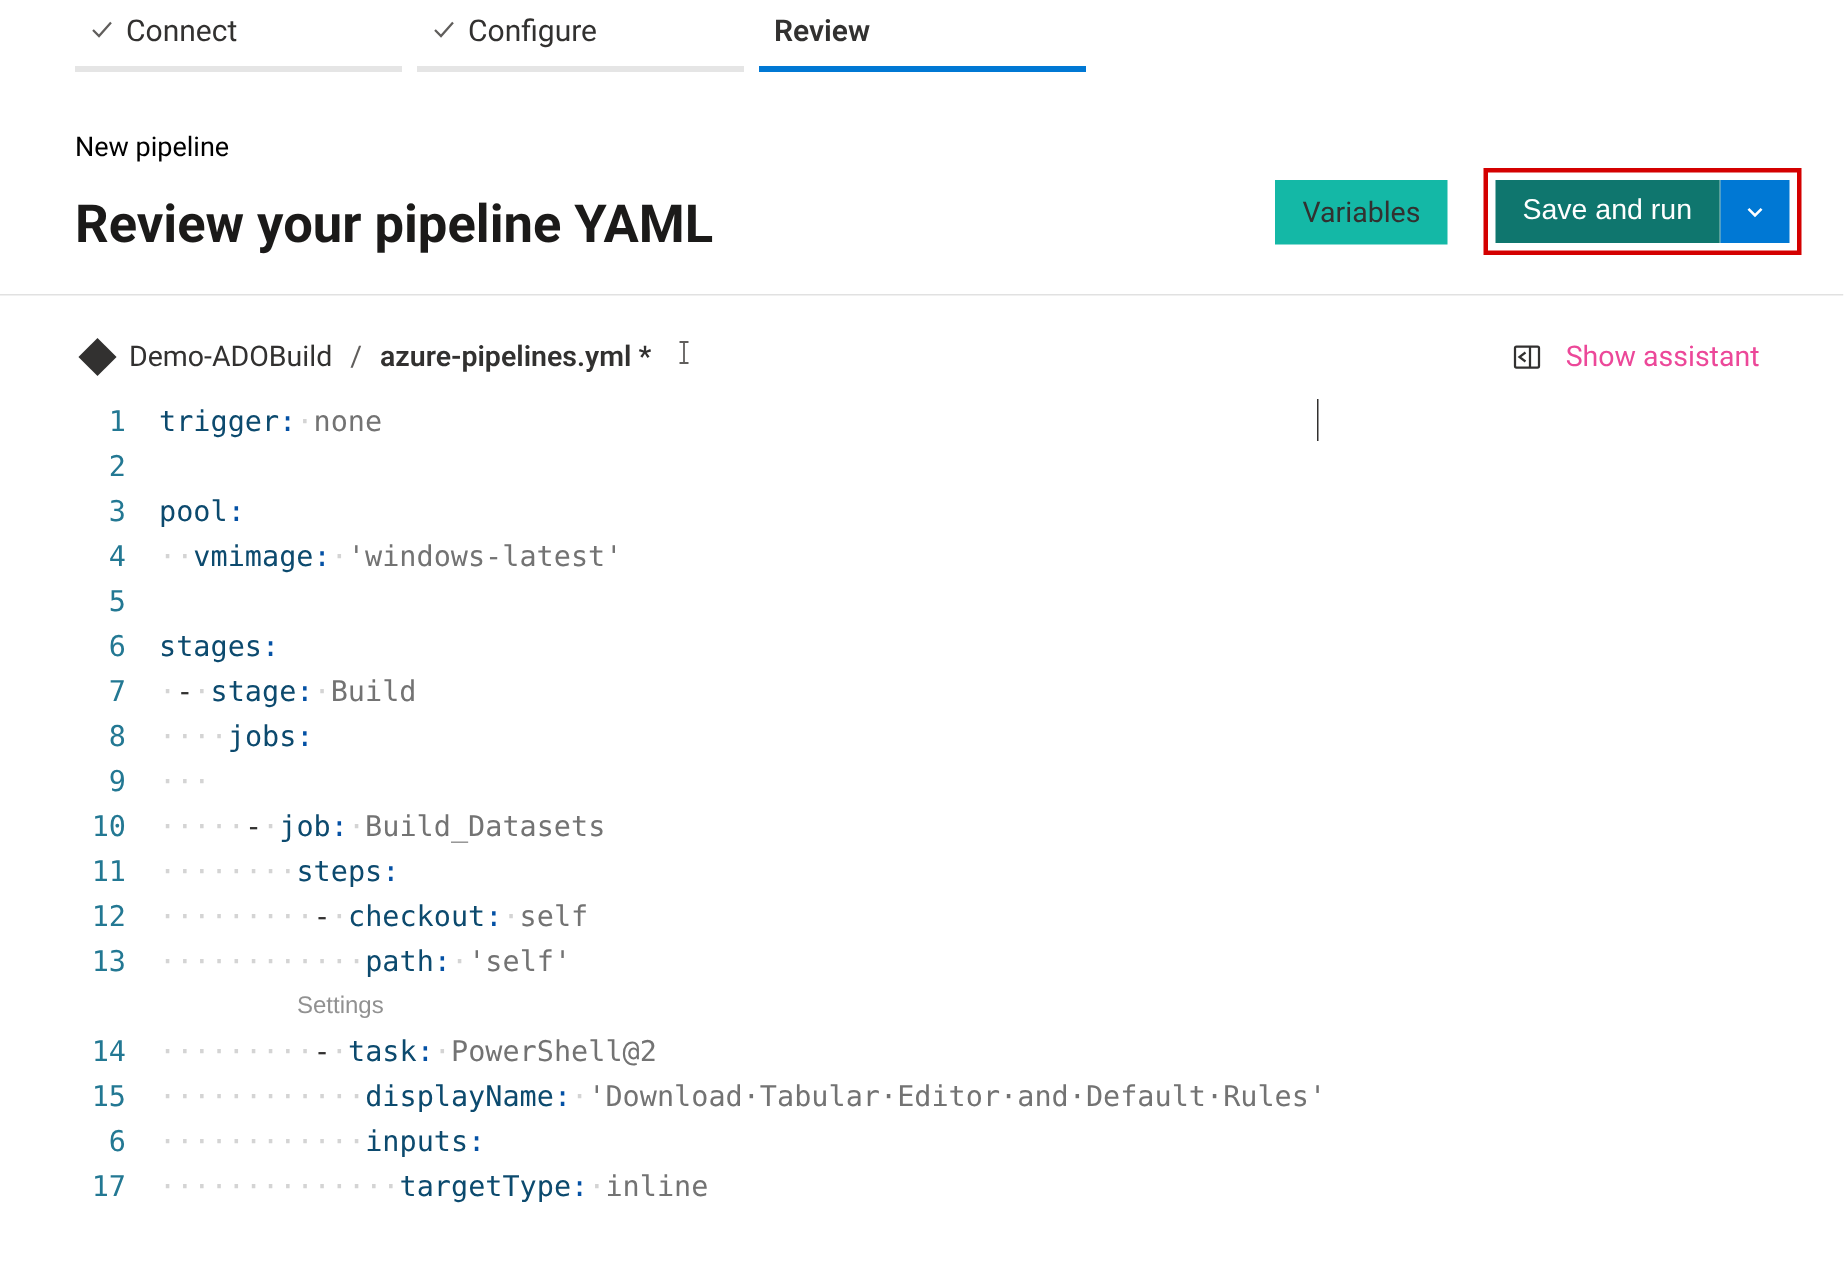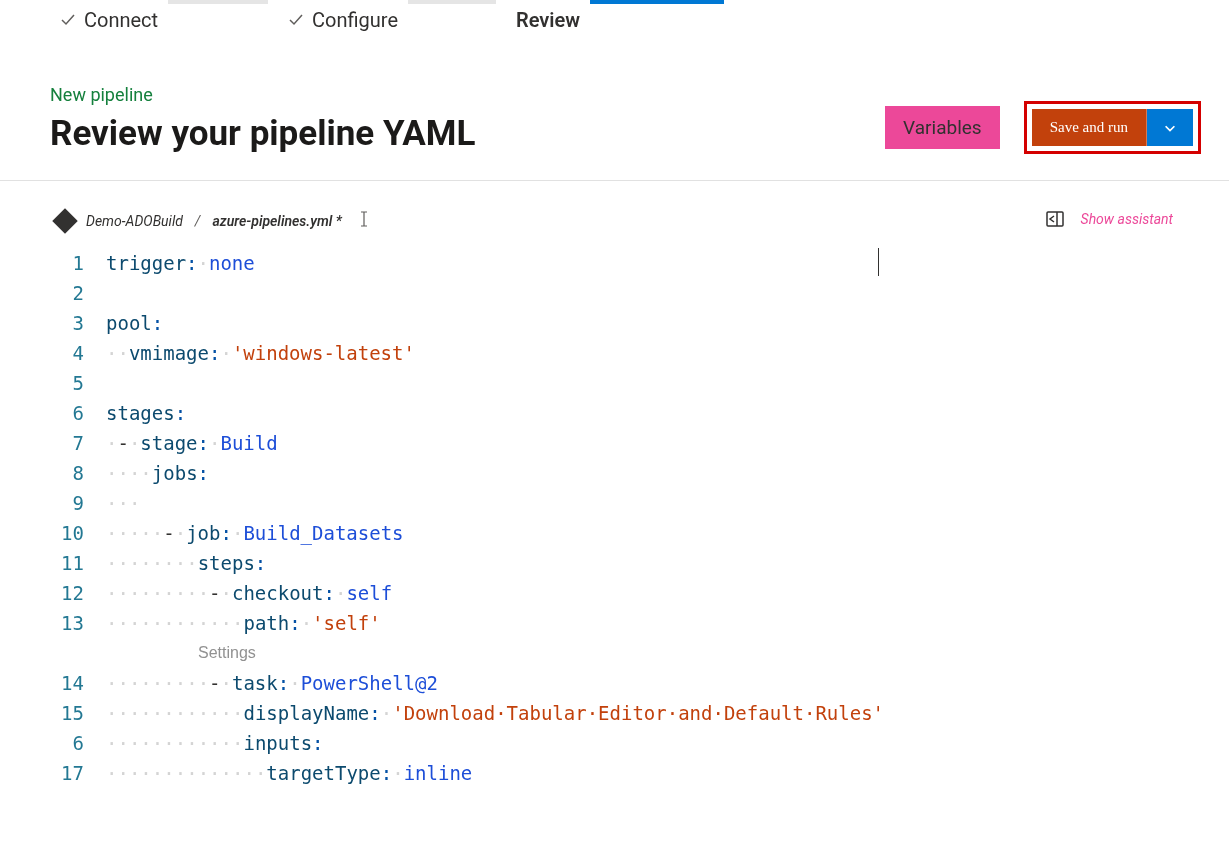--- a/index.html
+++ b/index.html
@@ -12,21 +12,21 @@
   }
   .wizard-steps {
     display: flex;
     gap: 10px;
     padding: 0 50px;
     align-items: flex-end;
   }
   .wizard-step {
     width: 218px;
     display: flex;
-    flex-direction: row;
+    flex-direction: column;
     cursor: pointer;
   }
   .wizard-step-line {
     display: flex;
     align-items: center;
     gap: 8px;
     padding: 8px 10px 12px 10px;
     font-size: 20px;
     color: #323130;
   }
@@ -47,56 +47,56 @@
   .header-row {
     display: flex;
     justify-content: space-between;
     align-items: flex-end;
     padding: 40px 28px 26px 50px;
     border-bottom: 1px solid #e1e1e1;
   }
   .header-left {}
   .subtitle {
     font-size: 18px;
-    color: #15803d;
-    margin-bottom: 8px;
+    color: #000000;
+    margin-bottom: 20px;
   }
   .title {
     font-size: 35px;
     font-weight: 700;
     color: #1b1a19;
   }
   .header-right {
     display: flex;
     align-items: center;
     gap: 24px;
     position: relative;
   }
   .btn-secondary {
-    background: #ec4899;
+    background: #14b8a6;
     border: none;
     padding: 10px 18px;
     font-size: 19px;
     color: #323130;
     cursor: pointer;
     font-family: inherit;
   }
   .split-wrap {
     display: flex;
     border: 3px solid #d40000;
     padding: 5px;
   }
   .btn-primary {
-    background: #c2410c;
+    background: #0f766e;
     color: #fff;
     border: none;
     padding: 10px 18px;
-    font-size: 15px;
-    cursor: pointer;
-    font-family: Liberation Serif, serif;
+    font-size: 19px;
+    cursor: pointer;
+    font-family: Liberation Sans, sans-serif;
     border-right: 1px solid rgba(255,255,255,0.3);
   }
   .btn-primary-chevron {
     background: #0078d4;
     border: none;
     width: 46px;
     display: flex;
     align-items: center;
     justify-content: center;
     cursor: pointer;
@@ -104,24 +104,23 @@
   .chevron {
     width: 14px; height: 14px;
     stroke: #fff;
     stroke-width: 2;
     fill: none;
   }
 
   .breadcrumb-row {
     display: flex;
     justify-content: space-between;
-    align-items: flex-start;
+    align-items: center;
     padding: 28px 56px 16px 56px;
-    font-size: 14px;
-    font-style: italic;
+    font-size: 19px;
   }
   .breadcrumb-left {
     display: flex;
     align-items: center;
     gap: 12px;
   }
   .repo-icon {
     width: 18px; height: 18px;
     transform: rotate(45deg);
     background: #323130;
@@ -174,22 +173,22 @@
     font-size: 16px;
     color: #919191;
     height: 30px;
     line-height: 30px;
     cursor: pointer;
   }
   .guide { color: #d4d4d4; }
   .ws    { color: #d4d4d4; }
   .key   { color: #0c4a6e; }
   .colon { color: #0451a5; }
-  .val   { color: #1d4ed8; }
-  .str   { color: #c2410c; }
+  .val   { color: #737373; }
+  .str   { color: #737373; }
   .dash  { color: #323130; }
   .text-cursor {
     position: absolute;
     top: 0; left: 772px;
     width: 1px; height: 28px;
     background: #323130;
   }
 </style>
 </head>
 <body>

